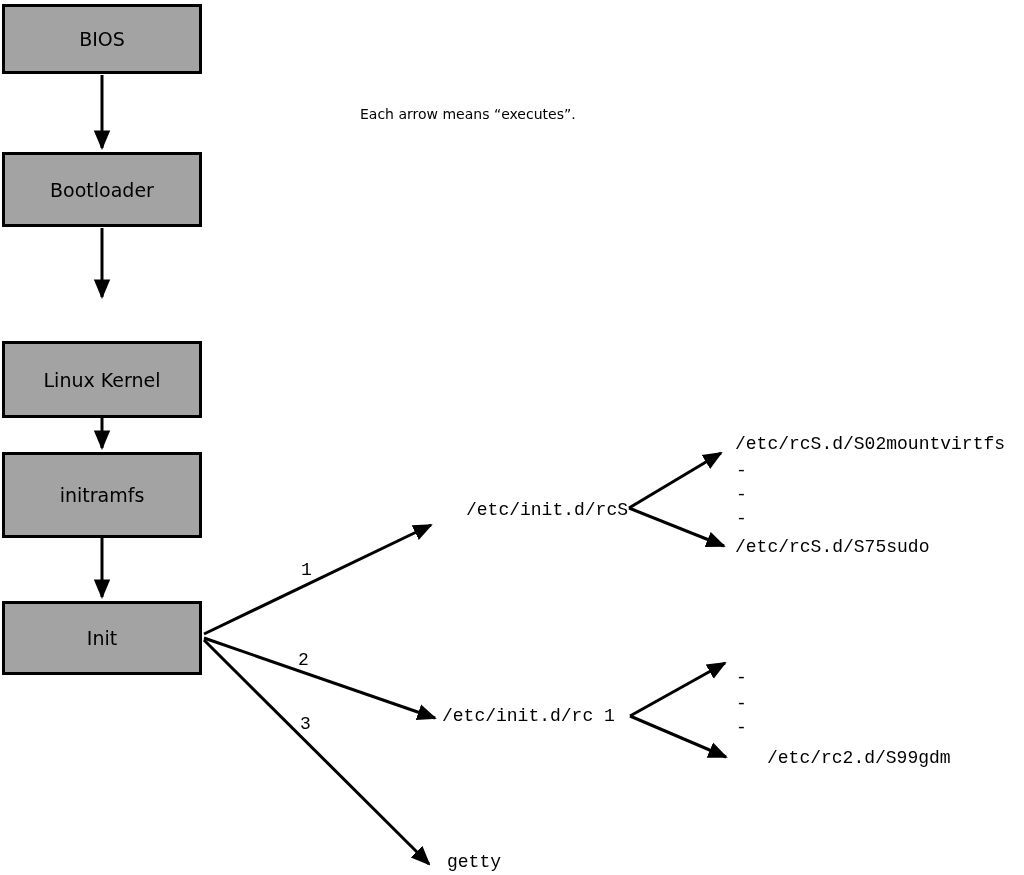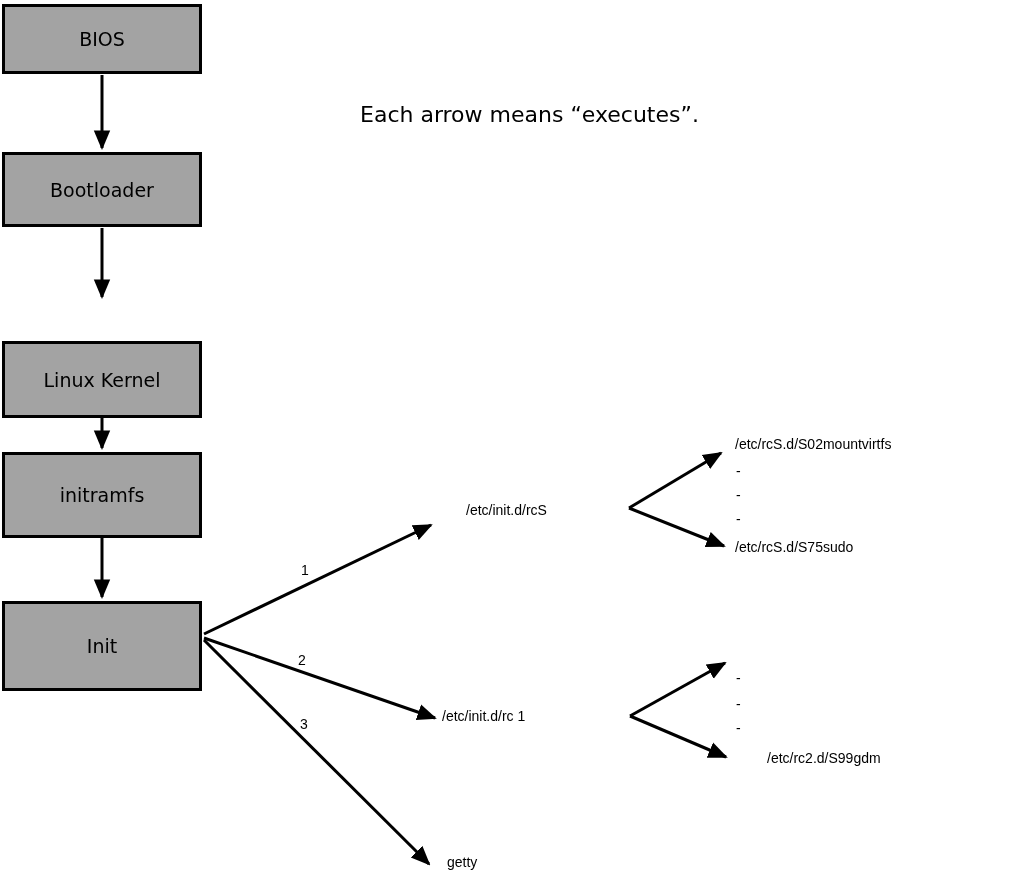--- a/index.html
+++ b/index.html
@@ -26,28 +26,28 @@
     border: 3px solid #000000;
     background: #a3a3a3;
     box-sizing: border-box;
     display: flex;
     align-items: center;
     justify-content: center;
     font-size: 19px;
   }
   .note {
     position: absolute;
-    font-size: 22px;
+    font-size: 14px;
     white-space: pre;
     transform: translateY(-50%);
   }
   .mono {
     position: absolute;
-    font-family: Liberation Sans, sans-serif;
-    font-size: 14px;
+    font-family: Liberation Mono, monospace;
+    font-size: 18px;
     white-space: pre;
     transform: translateY(-50%);
     line-height: 1;
   }
 </style>
 </head>
 <body>
 
 <div id="canvas">
 
@@ -81,21 +81,21 @@
   </div>
   <div class="box" style="top:152px; height:75px;">
     <span>Bootloader</span>
   </div>
   <div class="box" style="top:301px; height:77px;margin-top:40px;">
     <span>Linux Kernel</span>
   </div>
   <div class="box" style="top:452px; height:86px;">
     <span>initramfs</span>
   </div>
-  <div class="box" style="top:601px; height:90px;">
+  <div class="box" style="top:601px; height:74px;">
     <span>Init</span>
   </div>
 
   <div class="mono" style="left:301px; top:570px;">1</div>
   <div class="mono" style="left:298px; top:660px;">2</div>
   <div class="mono" style="left:300px; top:724px;">3</div>
 
   <div class="mono" style="left:446px; top:510px;margin-left:20px;">/etc/init.d/rcS</div>
   <div class="mono" style="left:442px; top:716px;">/etc/init.d/rc 1</div>
   <div class="mono" style="left:447px; top:862px;">getty</div>

